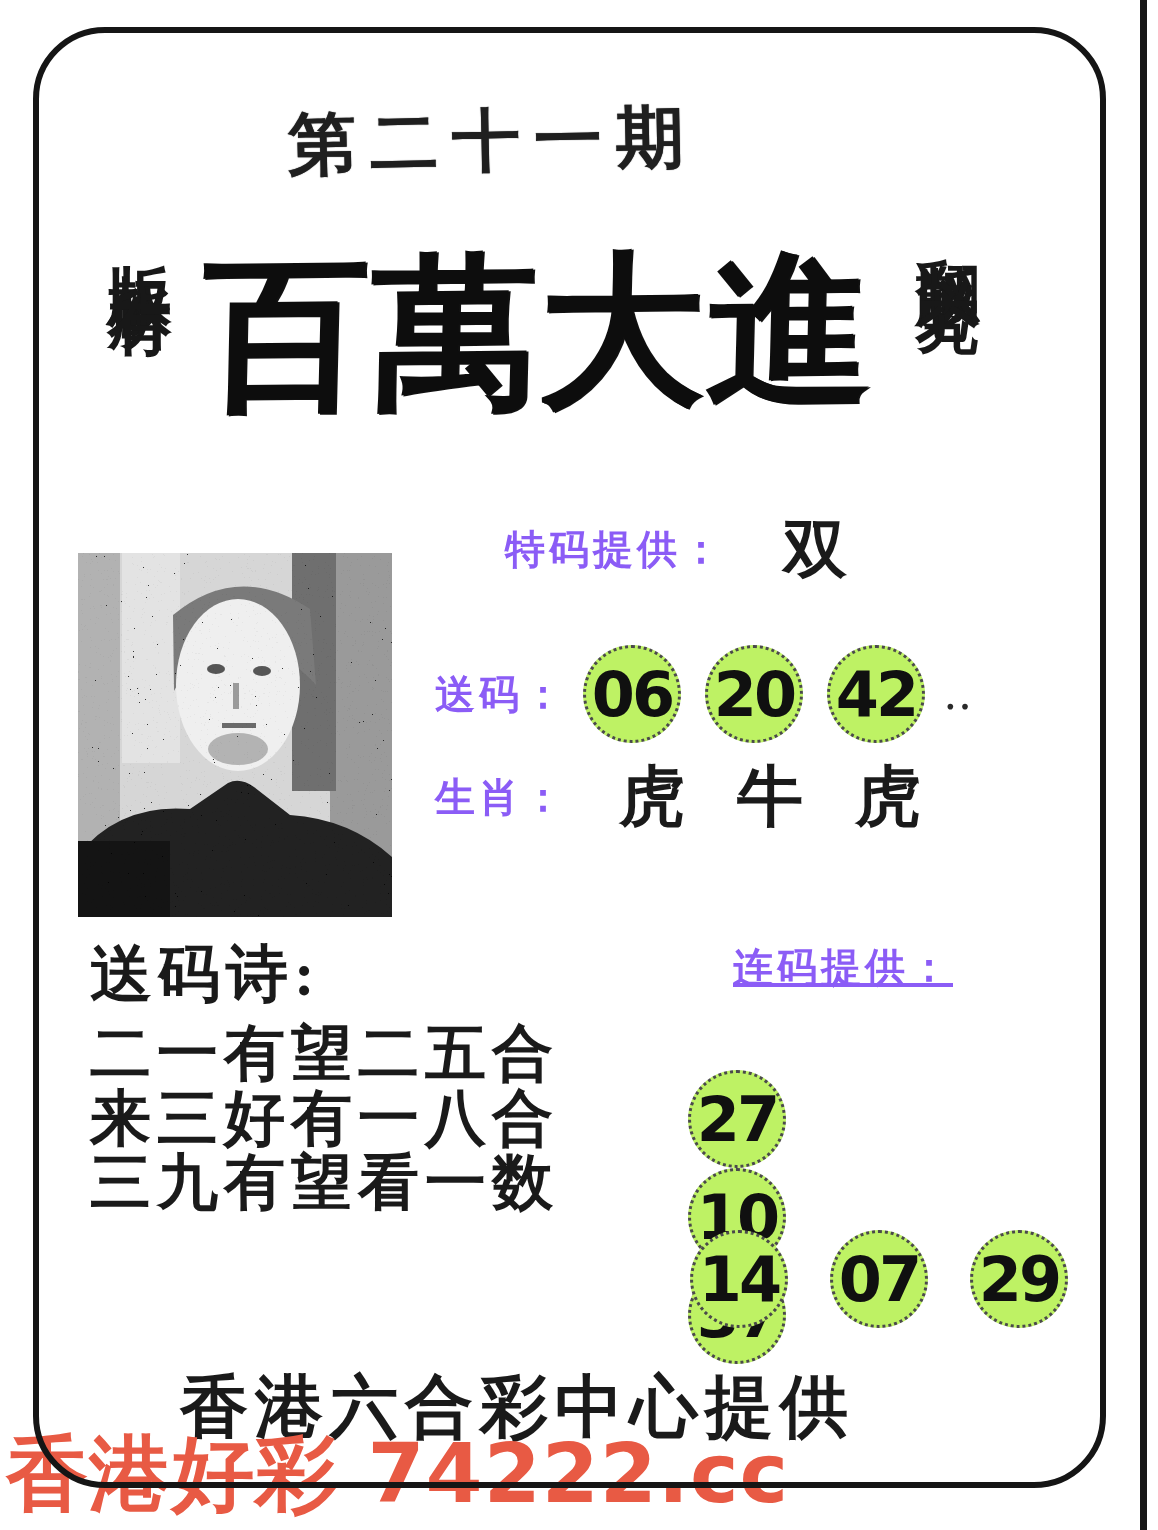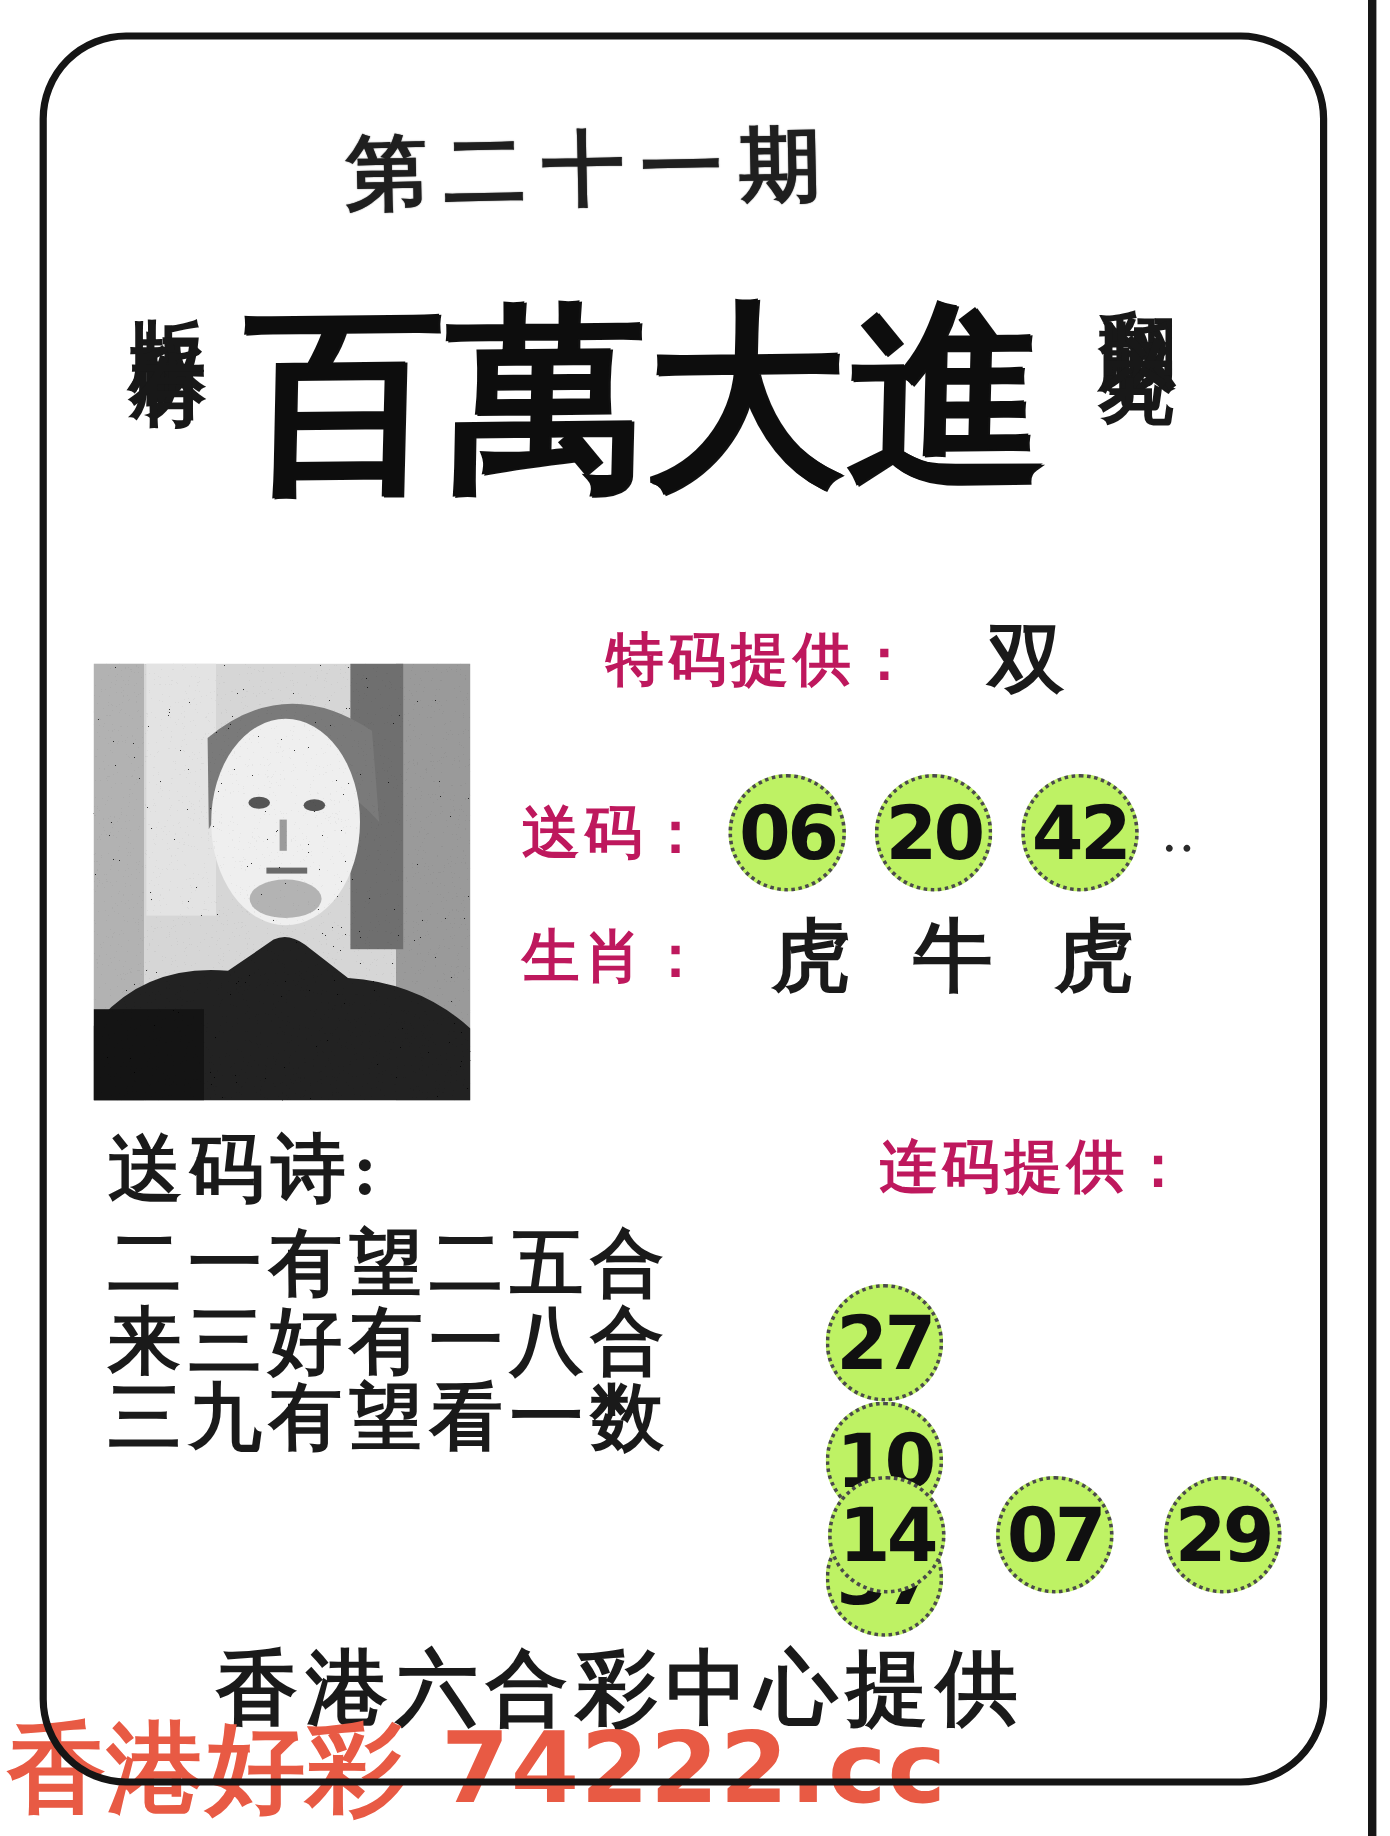--- a/index.html
+++ b/index.html
@@ -39,42 +39,42 @@
     position:absolute;left:202px;top:222px;width:700px;
     font-size:166px;font-weight:900;letter-spacing:2px;
     color:#0d0d0d;white-space:nowrap;
     transform:skewX(-2deg) rotate(-0.6deg);
     text-shadow:2px 1px 0 #111;z-index:1;
   }
   .row{
     position:absolute;display:flex;align-items:center;
     white-space:nowrap;z-index:1;
   }
-  .lbl{font-size:48px;font-weight:700;color:#be185d;letter-spacing:4px;}
+  .lbl{font-size:40px;font-weight:700;color:#8b5cf6;letter-spacing:4px;}
   .special-row{left:505px;top:506px;}
   .special-row .val{font-size:64px;font-weight:700;margin-left:58px;}
   .gift-row{left:435px;top:645px;}
   .gift-row .lbl{margin-right:16px;}
   .circle{
     width:92px;height:92px;border-radius:50%;
     border:3px dotted #4a4a4a;
     display:flex;align-items:center;justify-content:center;
     font-family:"DejaVu Sans","Liberation Sans",sans-serif;
     font-size:62px;font-weight:700;color:#101010;
     letter-spacing:-3px;margin-right:24px;flex:0 0 auto;
     background:#bef264;
   }
   .dots{font-size:44px;color:#2a2a2a;margin-left:-6px;letter-spacing:4px;}
   .zodiac-row{left:435px;top:752px;}
   .zodiac-row .zv{font-size:66px;font-weight:700;margin-left:52px;}
   .zodiac-row .zv:first-of-type{margin-left:66px;}
   .poem{position:absolute;left:90px;top:932px;z-index:1;}
   .poem .p-title{font-size:62px;font-weight:700;letter-spacing:6px;margin-bottom:6px;}
   .poem .p-line{font-size:61px;font-weight:700;letter-spacing:6px;line-height:1.06;white-space:nowrap;}
-  .pairs-label{position:absolute;left:733px;top:940px;z-index:1;}
+  .pairs-label{position:absolute;left:733px;top:940px;z-index:1;text-decoration:underline;}
   .pair-row1{left:688px;top:1070px;flex-direction:column;}
   .pair-row2{left:690px;top:1230px;text-align:right;}
   .pair-row1 .circle,.pair-row2 .circle{margin-right:42px;}
   .footer-line{
     position:absolute;left:180px;top:1362px;
     font-size:68px;font-weight:700;letter-spacing:7px;
     white-space:nowrap;z-index:1;
   }
   .watermark{
     position:absolute;left:6px;top:1420px;

